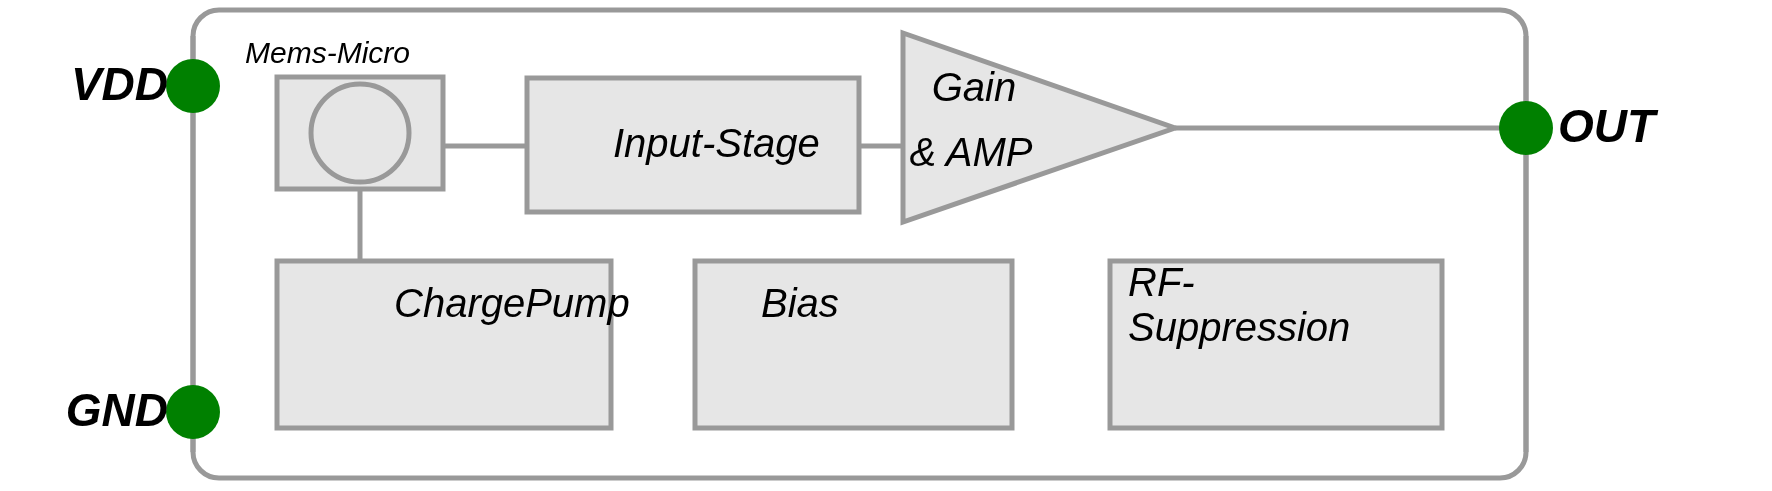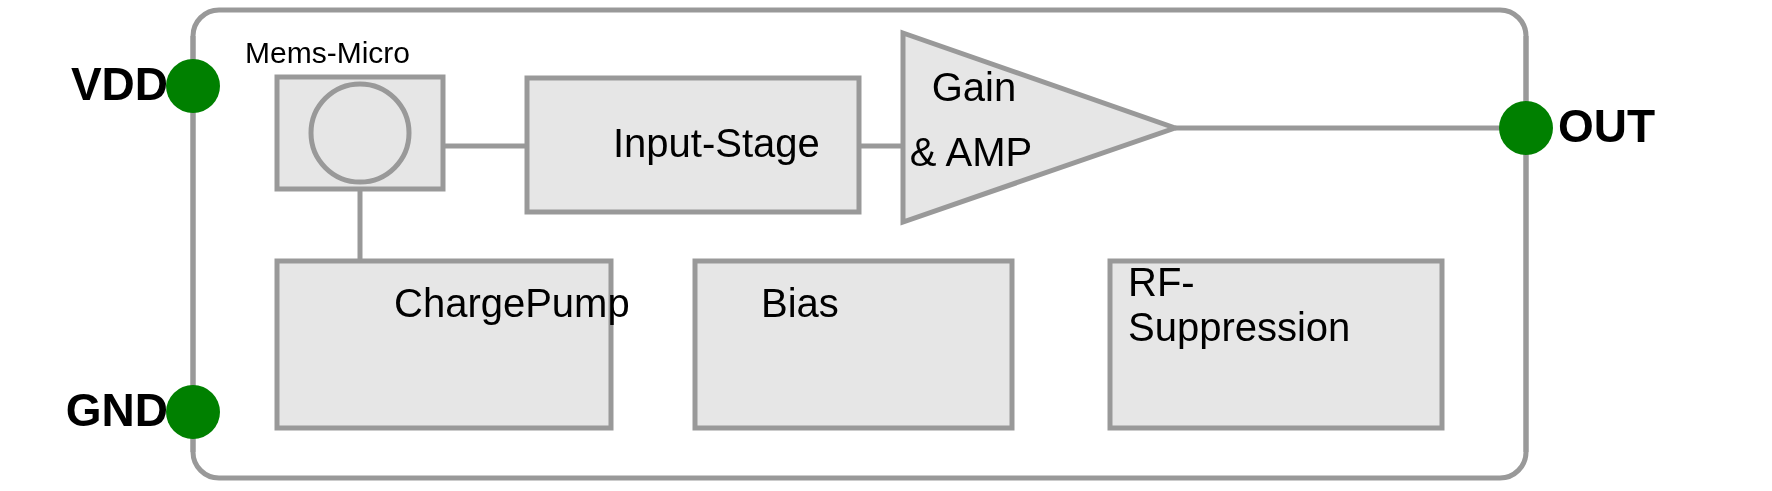--- a/index.html
+++ b/index.html
@@ -9,20 +9,21 @@
   }
   body {
     font-family: "Liberation Sans", sans-serif;
   }
   #diagram-root {
     position: relative;
     width: 1772px;
     height: 491px;
     background: #ffffff;
     overflow: hidden;
+    font-style: italic;
   }
   #diagram-svg {
     position: absolute;
     left: 0;
     top: 0;
     width: 1772px;
     height: 491px;
   }
   .blk-fill  { fill: #e6e6e6; }
   .blk-edge  { stroke: #999999; stroke-width: 5; }

